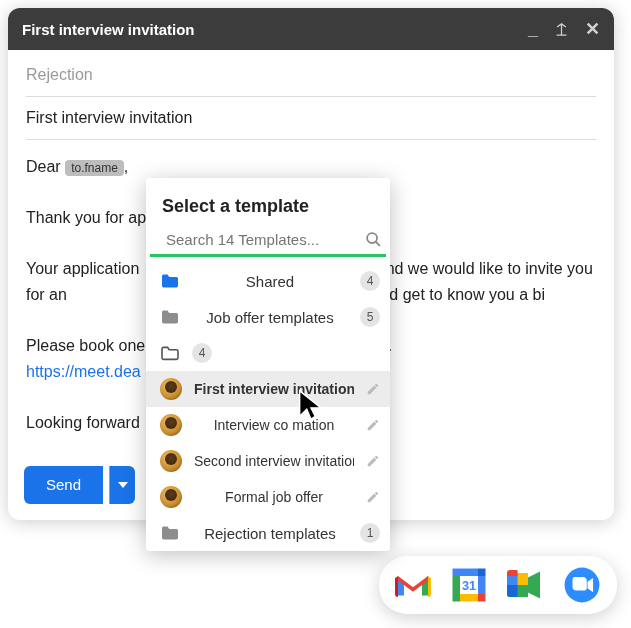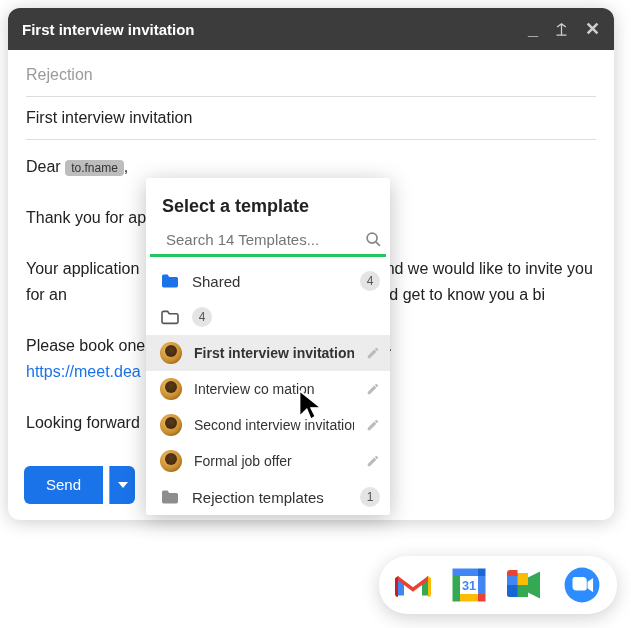--- a/index.html
+++ b/index.html
@@ -135,20 +135,21 @@
       background: transparent;
     }
     .pop-search .sicon { color: #888; font-size: 18px; }
     .folder-row, .tpl-row {
       display: flex;
       align-items: center;
       height: 36px;
       padding: 0 10px 0 14px;
       gap: 12px;
       cursor: pointer;
+      text-align: center;
     }
     .folder-row .ficon, .tpl-row .ficon {
       width: 20px; height: 20px; flex-shrink: 0;
       display: flex; align-items: center; justify-content: center;
     }
     .folder-row .label { flex: 1; color: #333; }
     .folder-row.selected .label { font-weight: 700; }
     .folder-row .badge {
       background: #e4e4e4;
       border-radius: 50%;
@@ -305,20 +306,29 @@
 
   <div class="folder-row">
     <span class="ficon">
       <svg width="20" height="16" viewBox="0 0 24 20">
           <path d="M2 4a2 2 0 012-2h5l2 3h9a2 2 0 012 2v9a2 2 0 01-2 2H4a2 2 0 01-2-2V4z" fill="#1a73e8"></path>
         </svg>
     </span>
     <span class="label">Shared</span>
     <span class="badge">4</span>
   </div>
+  <div class="folder-row">
+    <span class="ficon">
+      <svg width="20" height="16" viewBox="0 0 24 20">
+          <path d="M2 4a2 2 0 012-2h5l2 3h9a2 2 0 012 2v9a2 2 0 01-2 2H4a2 2 0 01-2-2V4z" fill="#8d8d8d"></path>
+        </svg>
+    </span>
+    <span class="label">Job offer templates</span>
+    <span class="badge">5</span>
+  </div>
   <div class="folder-row selected">
     <span class="ficon">
       <svg width="20" height="16" viewBox="0 0 24 20" fill="none" stroke="#555" stroke-width="2">
           <path d="M2 5a2 2 0 012-2h5l2 3h9a2 2 0 012 2v8a2 2 0 01-2 2H4a2 2 0 01-2-2V5z"></path>
         </svg>
     </span>
     <span class="badge">4</span>
   </div>
 
   <div class="tpl-row hovered">

